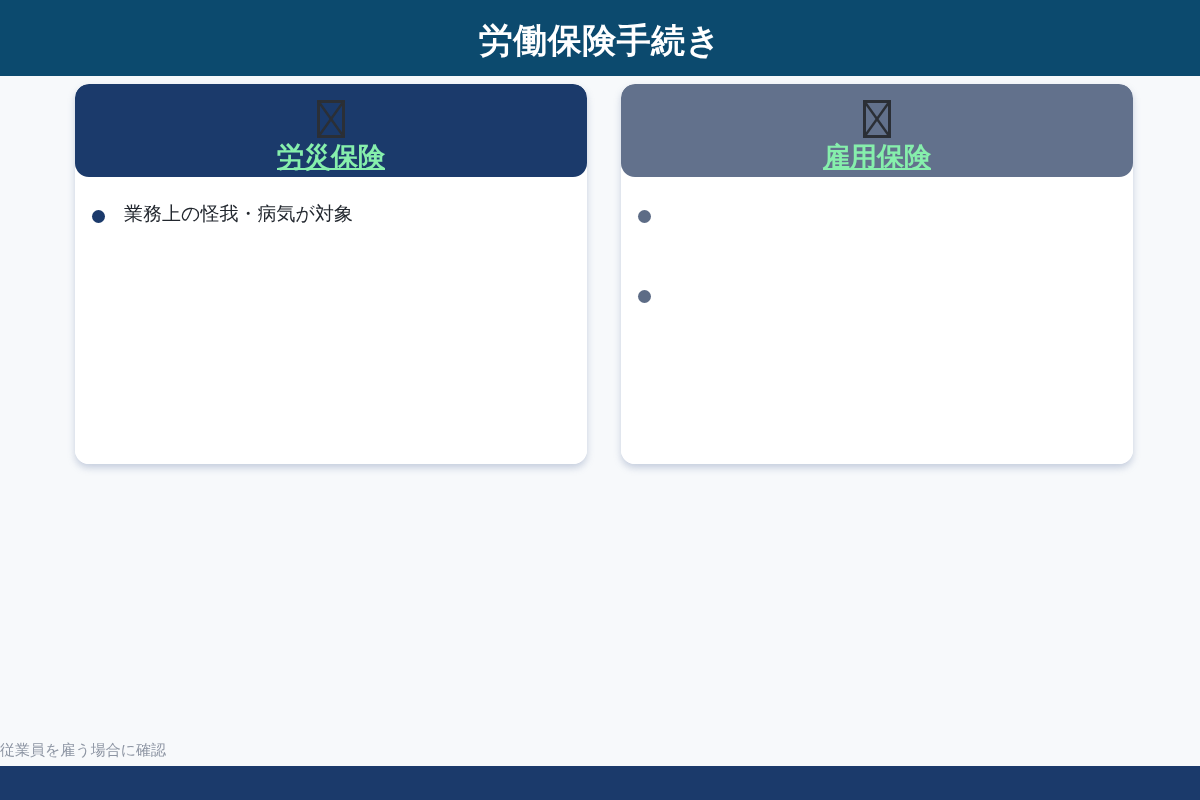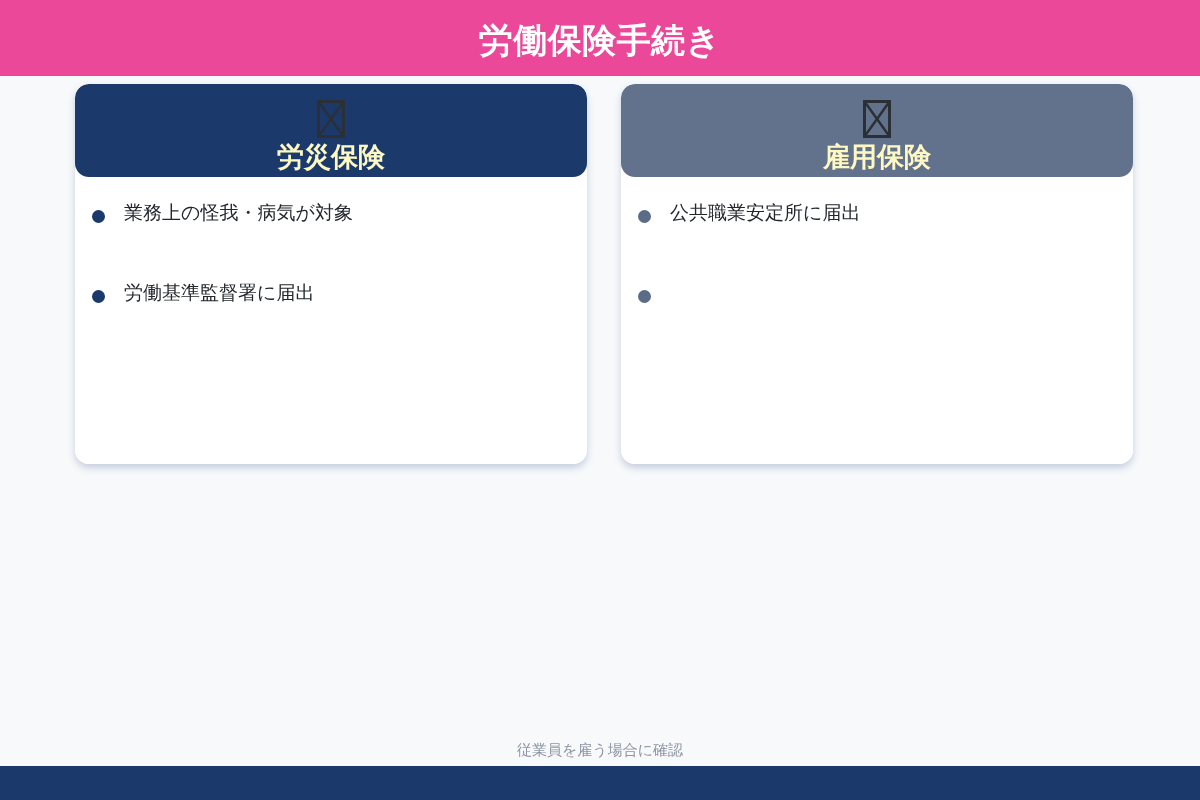--- a/index.html
+++ b/index.html
@@ -15,21 +15,21 @@
     position: relative;
   }
 
   
   .top-bar {
     position: absolute;
     left: 0;
     top: 0;
     width: 1200px;
     height: 76px;
-    background: #ec4899;
+    background: #0c4a6e;
     display: flex;
     align-items: center;
     justify-content: center;
     box-sizing: border-box;
   }
   .top-bar-title {
     color: #ffffff;
     font-size: 34px;
     font-weight: bold;
     letter-spacing: 0.5px;
@@ -72,39 +72,39 @@
   
   .tofu {
     width: 28px;
     height: 38px;
     position: relative;
     display: block;
   }
   .tofu svg { display: block; }
 
   .card-title {
-    color: #fef9c3;
+    color: #86efac;
     font-size: 27px;
     font-weight: bold;
     line-height: 1.15;
     margin-top: 4px;
     white-space: nowrap;
+    text-decoration: underline;
   }
 
   .card-body {
     background: #ffffff;
     padding: 22px 0 0 0;
     height: 287px;
     box-sizing: border-box;
   }
   .bullet-list {
     list-style: none;
     margin: 0;
     padding: 0;
-    font-family: Liberation Mono, monospace;
   }
   .bullet-item {
     display: flex;
     align-items: flex-start;
     height: 80px;
     padding-left: 17px;
   }
   .bullet-dot {
     width: 13px;
     height: 13px;
@@ -121,21 +121,21 @@
     line-height: 1.6;
     white-space: nowrap;
   }
 
   
   .footer-note {
     position: absolute;
     left: 0;
     top: 742px;
     width: 1200px;
-    text-align: center;
+    text-align: left;
     font-size: 15px;
     color: #8d95a3;
     line-height: 1;
   }
 
   
   .bottom-bar {
     position: absolute;
     left: 0;
     top: 766px;
@@ -163,44 +163,39 @@
         </svg>
       </span>
       <div class="card-title">労災保険</div>
     </div>
     <div class="card-body">
       <ul class="bullet-list">
         <li class="bullet-item">
           <span class="bullet-dot"></span>
           <span class="bullet-text">業務上の怪我・病気が対象</span>
         </li>
-        <li class="bullet-item">
-          <span class="bullet-dot"></span>
-          <span class="bullet-text">労働基準監督署に届出</span>
-        </li>
       </ul>
     </div>
   </div>
 
   <div class="card card-right">
     <div class="card-head">
       <span class="tofu">
         <svg width="28" height="38" viewBox="0 0 28 38" xmlns="http://www.w3.org/2000/svg">
           <rect x="1.5" y="1.5" width="25" height="35" fill="none" stroke="#2b2f36" stroke-width="3"></rect>
           <line x1="1.5" y1="1.5" x2="26.5" y2="36.5" stroke="#2b2f36" stroke-width="2.4"></line>
           <line x1="26.5" y1="1.5" x2="1.5" y2="36.5" stroke="#2b2f36" stroke-width="2.4"></line>
         </svg>
       </span>
       <div class="card-title">雇用保険</div>
     </div>
     <div class="card-body">
       <ul class="bullet-list">
         <li class="bullet-item">
           <span class="bullet-dot"></span>
-          <span class="bullet-text">公共職業安定所に届出</span>
         </li>
         <li class="bullet-item">
           <span class="bullet-dot"></span>
         </li>
       </ul>
     </div>
   </div>
 
 </div>
 

